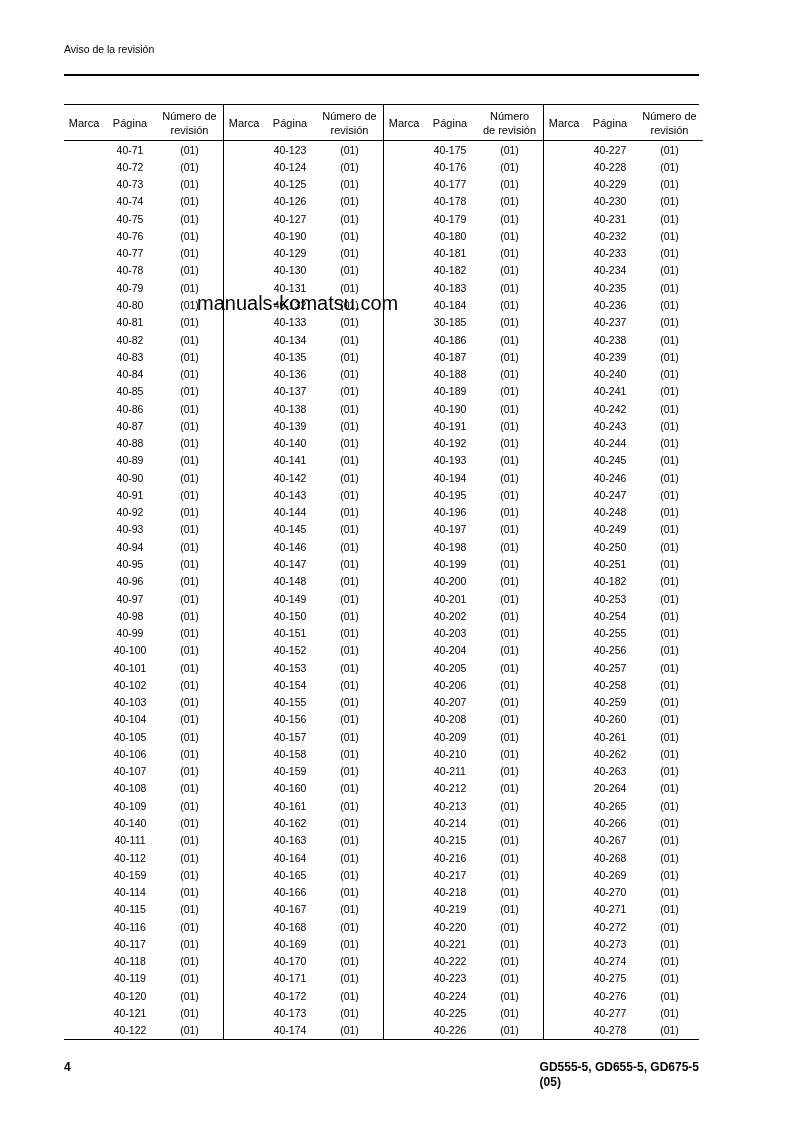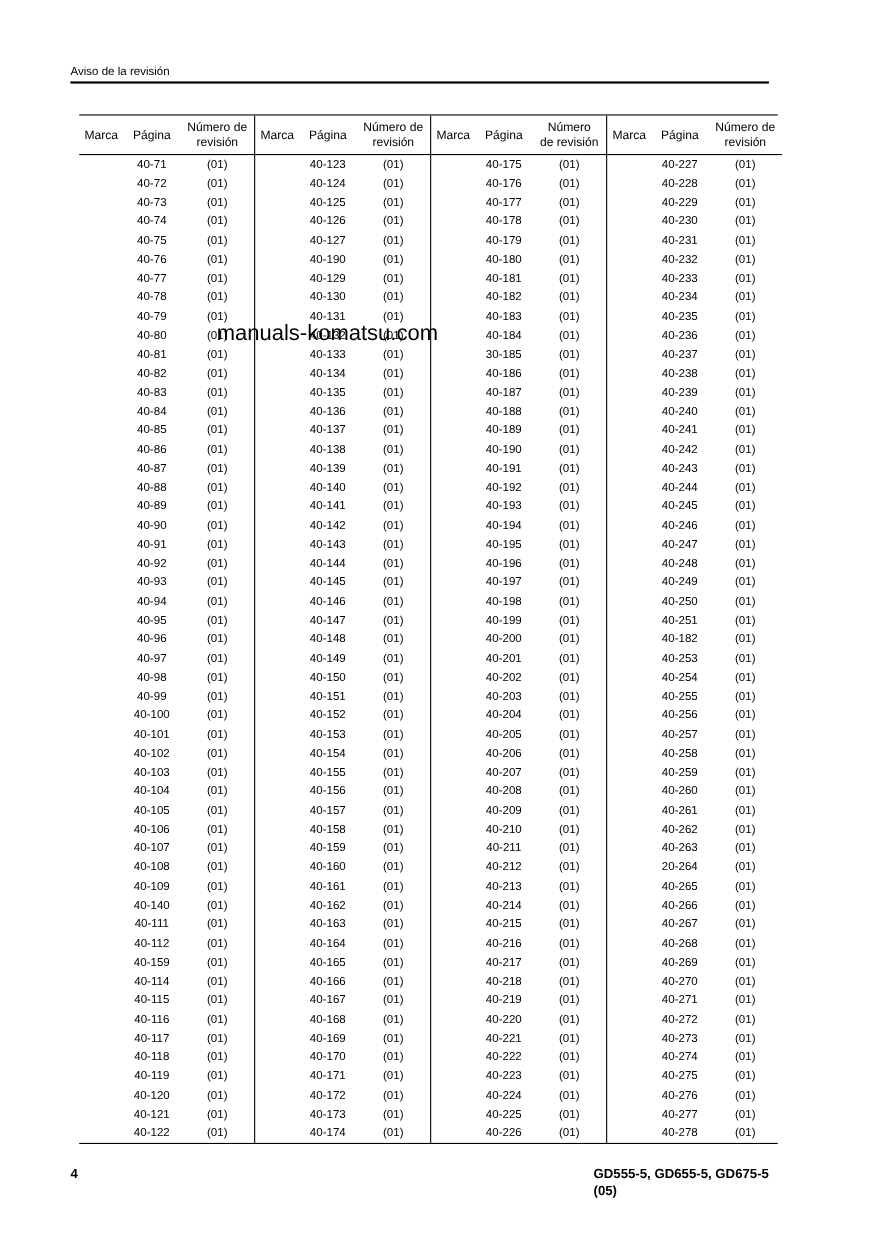--- a/index.html
+++ b/index.html
@@ -1,19 +1,19 @@
 <!DOCTYPE html>
 <html><head>
 <meta charset="utf-8">
 <style>
   html, body { margin:0; padding:0; background:#fff; }
   body { width:794px; height:1123px; position:relative; font-family:"Liberation Sans", sans-serif; color:#000; overflow:hidden; }
-  .hdr-title { position:absolute; left:64px; top:59px; font-size:10.5px; }
+  .hdr-title { position:absolute; left:64px; top:43px; font-size:10.5px; }
   .hdr-rule { position:absolute; left:64px; top:74px; width:635px; height:2px; background:#000; }
-  .tbl { position:absolute; left:72px; top:104px; width:635px; border-top:1px solid #000; border-bottom:1px solid #000; display:flex; }
+  .tbl { position:absolute; left:64px; top:104px; width:635px; border-top:1px solid #000; border-bottom:1px solid #000; display:flex; }
   .grp { flex:1; border-right:1px solid #000; }
   .grp:last-child { border-right:none; }
   .ghead { display:flex; height:35px; border-bottom:1px solid #000; align-items:center; font-size:11px; }
   .ghead div { text-align:center; line-height:14px; }
   .c1 { width:40px; } .c2 { width:52px; } .c3 { width:67px; }
   .row { display:flex; height:17.28px; font-size:10.5px; align-items:center; }
   .row div { text-align:center; }
   .wm { position:absolute; left:197px; top:292px; font-size:20px; color:#000; white-space:nowrap; }
   .foot-num { position:absolute; left:64px; top:1060px; font-size:12px; font-weight:bold; }
   .foot-model { position:absolute; right:95px; top:1060px; font-size:12px; font-weight:bold; line-height:15px; }

